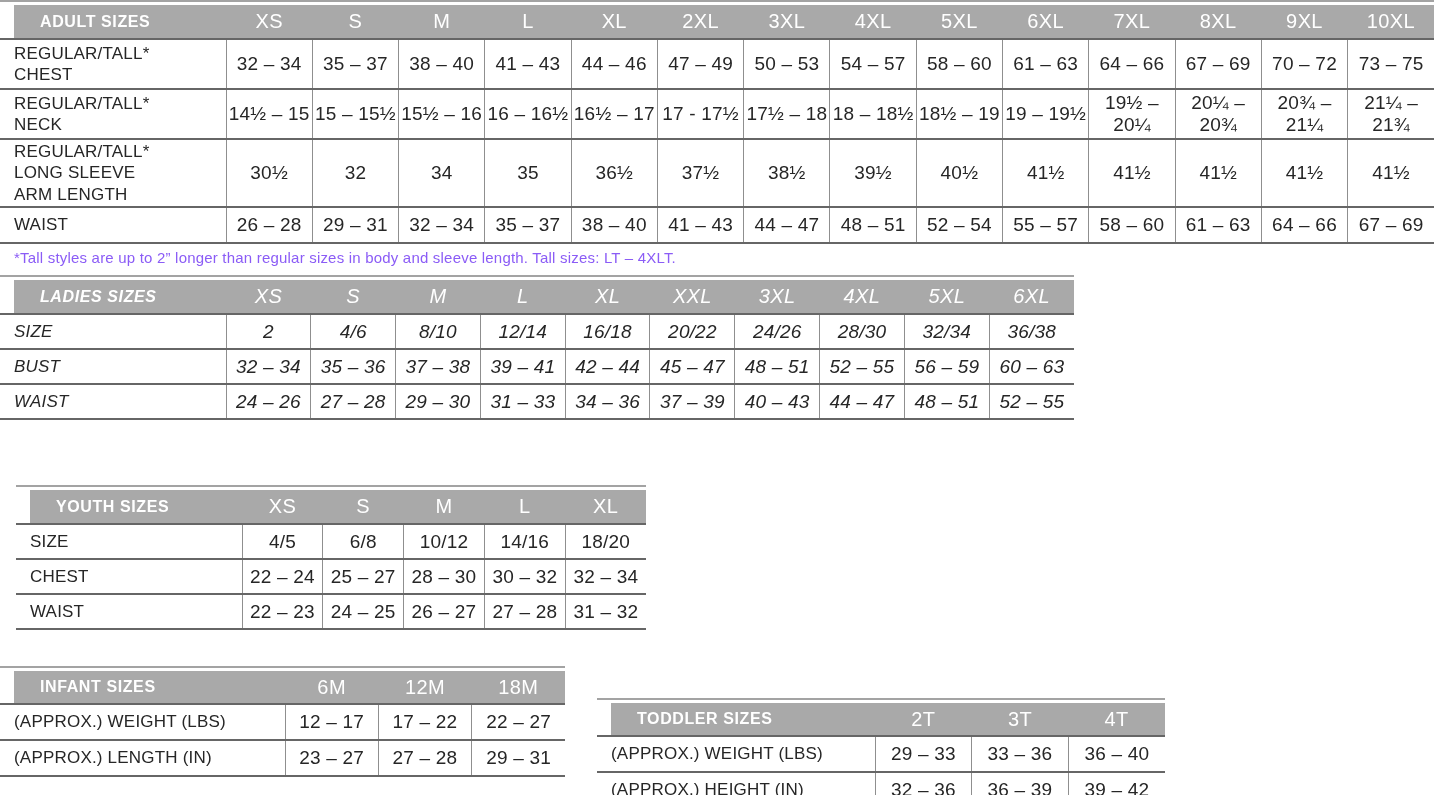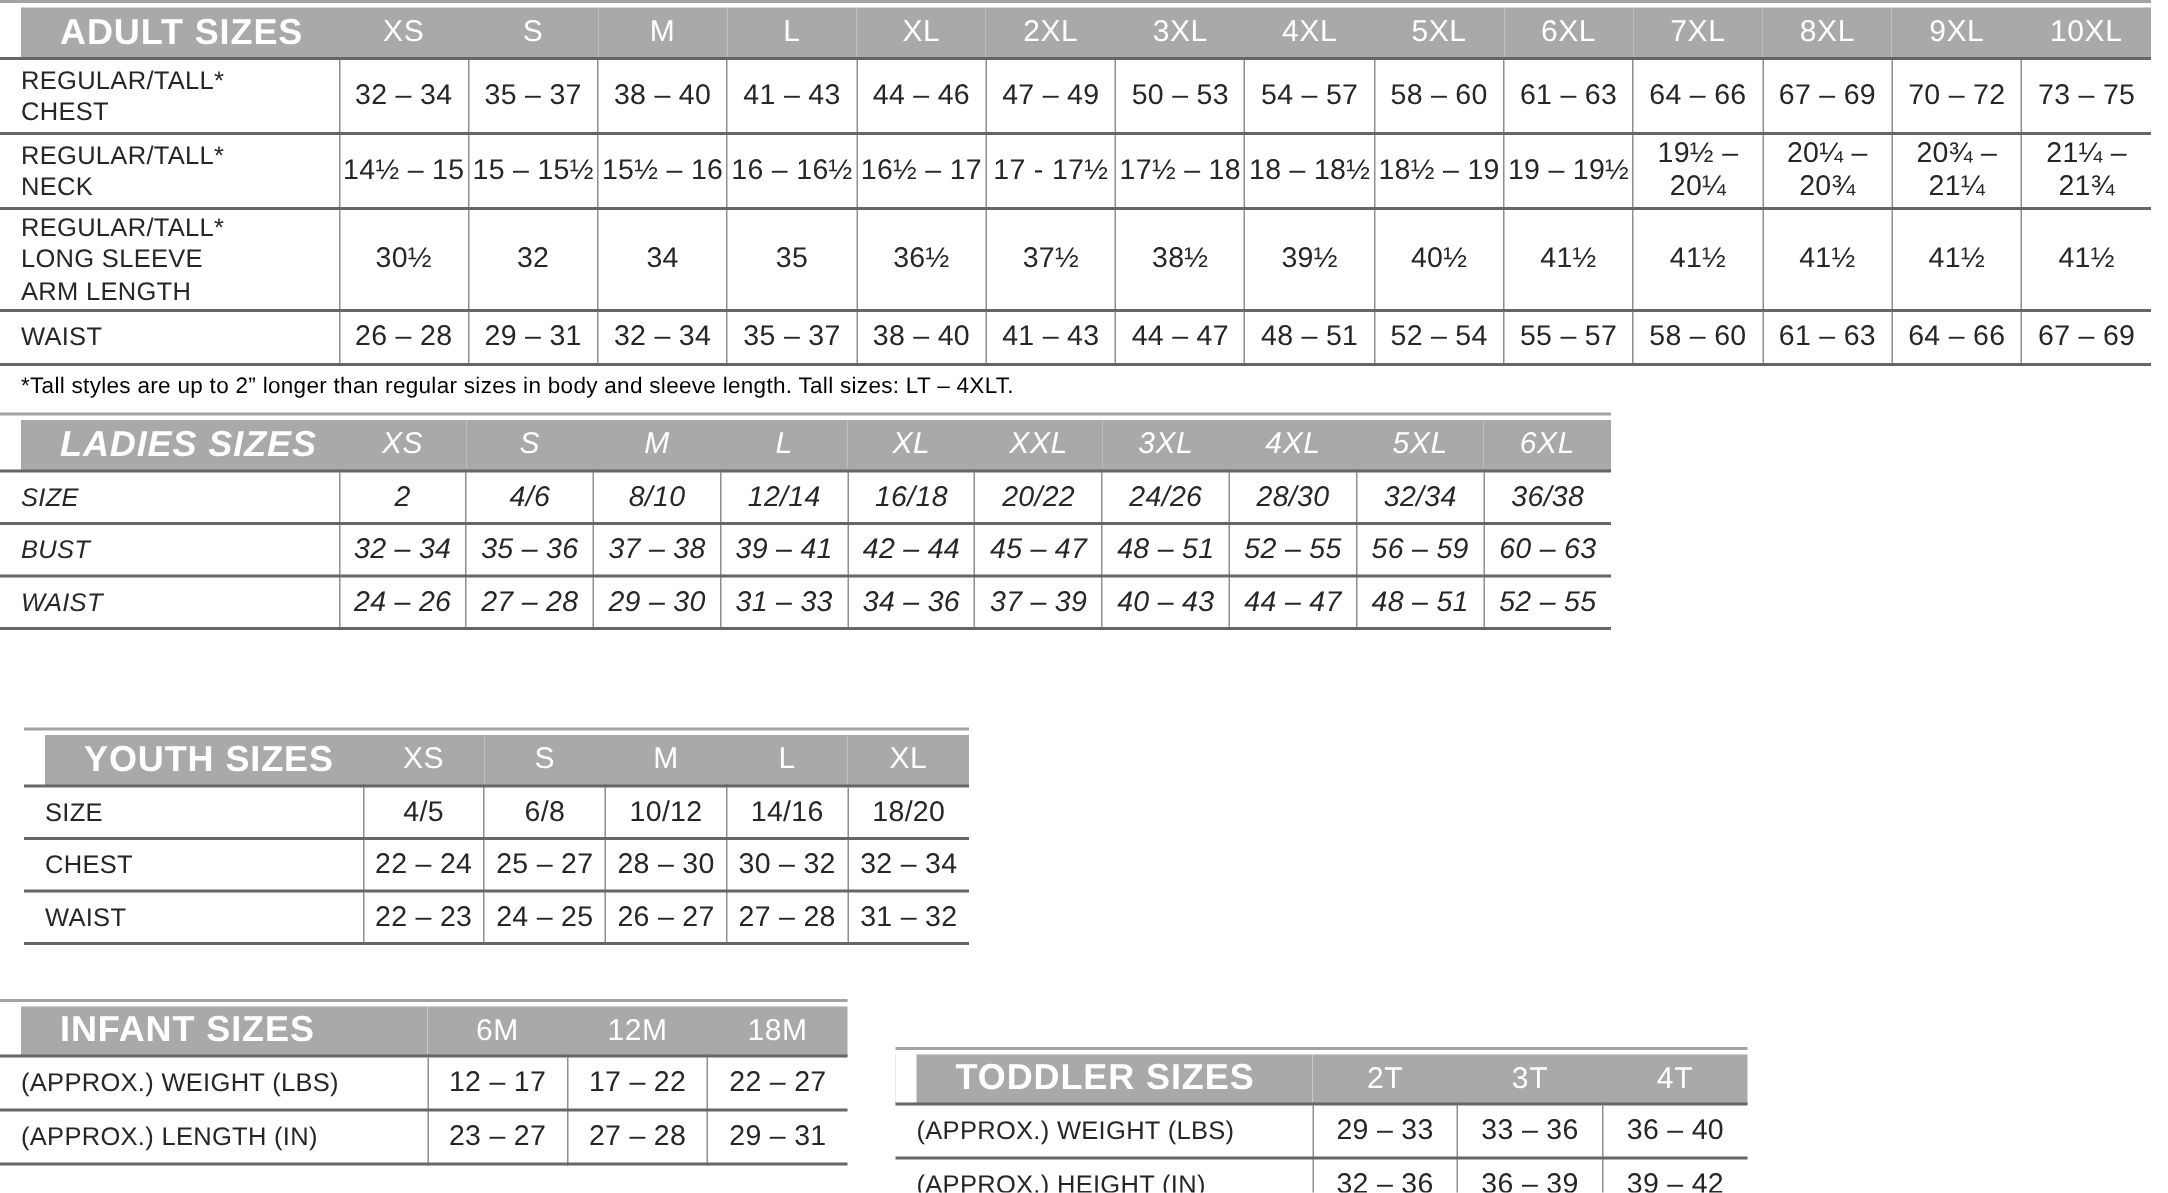--- a/index.html
+++ b/index.html
@@ -16,21 +16,21 @@
     overflow:hidden;
   }
   .block{position:absolute;}
   .hairline{height:2px;background:#a3a3a3;width:100%;}
   table{border-collapse:collapse;table-layout:fixed;margin-top:3px;}
   th,td{padding:0;vertical-align:middle;}
   
   thead tr{height:34px;}
   .title-cell{
     background:linear-gradient(to right,#ffffff 14px,var(--header-bg) 14px);
-    color:var(--header-text);font-weight:bold;font-size:24px;letter-spacing:0.6px;
+    color:var(--header-text);font-weight:bold;font-size:16px;letter-spacing:0.6px;
     text-align:left;padding-left:40px;
   }
   .col-head{
     background:var(--header-bg);color:var(--header-text);
     font-size:20px;font-weight:normal;text-align:center;letter-spacing:0.4px;
   }
   
   tbody tr{border-top:2px solid var(--rule-dark);}
   tbody tr:last-child{border-bottom:2px solid var(--rule-dark);}
   tbody td:not(:first-child){border-left:1px solid var(--rule-light);}
@@ -57,21 +57,21 @@
   .tbl-youth tbody tr{height:35px;}
   .tbl-infant{width:565px;}
   .tbl-infant .label-col{width:245px;}
   .tbl-infant thead tr{height:33px;}
   .tbl-infant tbody tr{height:36px;}
   .tbl-toddler{width:568px;}
   .tbl-toddler .label-col{width:238px;}
   .tbl-toddler thead tr{height:33px;}
   .tbl-toddler tbody tr{height:36px;}
   #adult-block{left:0;top:2;width:1434px;}
-  #footnote{position:absolute;left:14px;top:249px;font-size:15px;letter-spacing:0.2px;color:#000000;}
+  #footnote{position:absolute;left:14px;top:249px;font-size:15px;letter-spacing:0.2px;color:#8b5cf6;}
   #ladies-block{left:0;top:275px;width:1074px;font-style:italic;}
   #youth-block{left:16px;top:485px;width:630px;}
   #infant-block{left:0;top:666px;width:565px;}
   #toddler-block{left:597px;top:666px;width:568px;margin-top:32px;}
 </style>
 </head>
 <body>
 
 <div id="adult-block" class="block">
   <div class="hairline"></div>

